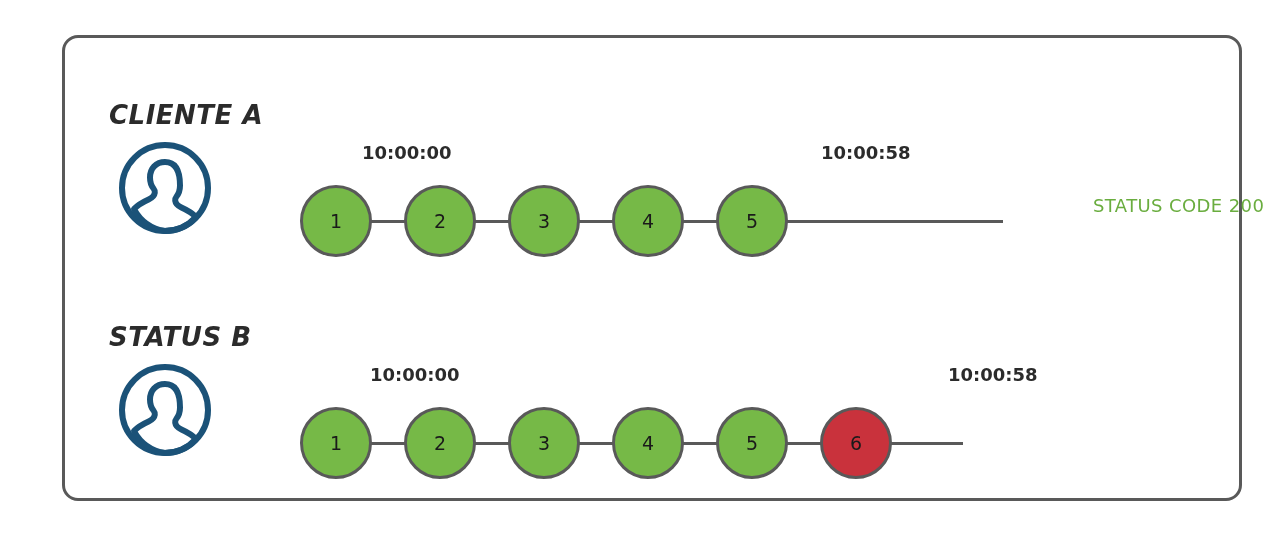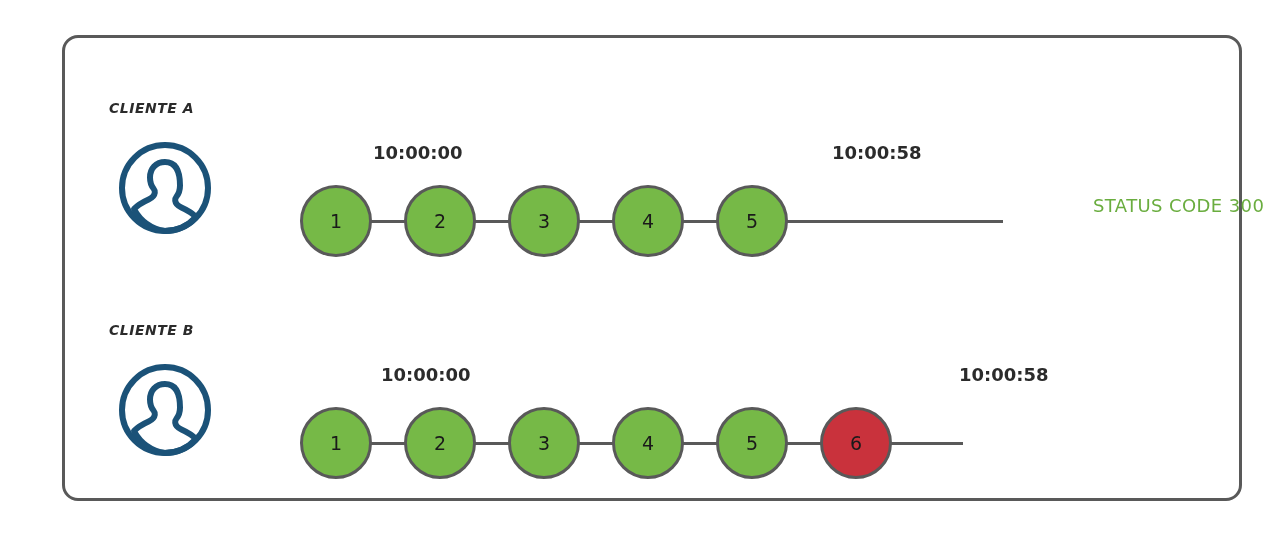--- a/index.html
+++ b/index.html
@@ -39,21 +39,21 @@
   .row-b { top: 262px; }
 
   
   .client-label {
     position: absolute;
     left: 44px;
     top: 22px;
     font-family: "DejaVu Sans", sans-serif;
     font-style: italic;
     font-weight: 700;
-    font-size: 14px;
+    font-size: 26px;
     letter-spacing: 0.5px;
     color: #2b2b2b;
     white-space: nowrap;
   }
 
   
   .avatar {
     position: absolute;
     left: 52px;
     top: 62px;
@@ -116,21 +116,20 @@
 
   
   .timestamp {
     position: absolute;
     top: 0;
     font-family: "DejaVu Sans", sans-serif;
     font-weight: 700;
     font-size: 18px;
     color: #2b2b2b;
     white-space: nowrap;
-    margin-left: 11px;
   }
   .ts-a-start { left: 62px; }
   .ts-a-end   { left: 521px; }
   .ts-b-start { left: 70px; }
   .ts-b-end   { left: 648px; }
 
   
   .status {
     position: absolute;
     text-align: center;
@@ -179,27 +178,27 @@
         <div class="node ok">3</div>
         <div class="connector"></div>
         <div class="node ok">4</div>
         <div class="connector"></div>
         <div class="node ok">5</div>
         <div class="tail tail-a"></div>
       </div>
     </div>
 
     <div class="status status-ok">
-      <span class="main">STATUS CODE 300</span>
+      <span class="main">STATUS CODE 200</span>
     </div>
   </div>
 
   <div class="row row-b">
 
-    <div class="client-label">CLIENTE B</div>
+    <div class="client-label">STATUS B</div>
 
     <div class="avatar">
       <svg width="96" height="96" viewBox="0 0 96 96">
         <circle cx="48" cy="48" r="43" fill="none" stroke="#1b5278" stroke-width="6"></circle>
         <path d="M48 22c-9 0-15 6.5-15 15.5 0 5 1.5 8.5 3.5 11 1.2 1.5 1.5 2.6 1.3 4.2
                  -0.4 3.2-2.6 5.2-6.2 6.8 -6.6 3-11.6 6.2-14.6 9.6
                  A43 43 0 0 0 48 91 a43 43 0 0 0 31-13.9
                  c-3-3.4-8-6.6-14.6-9.6 -3.6-1.6-5.8-3.6-6.2-6.8
                  -0.2-1.6 0.1-2.7 1.3-4.2 2-2.5 3.5-6 3.5-11C63 28.5 57 22 48 22z" fill="none" stroke="#1b5278" stroke-width="6" stroke-linejoin="round"></path>
       </svg>

